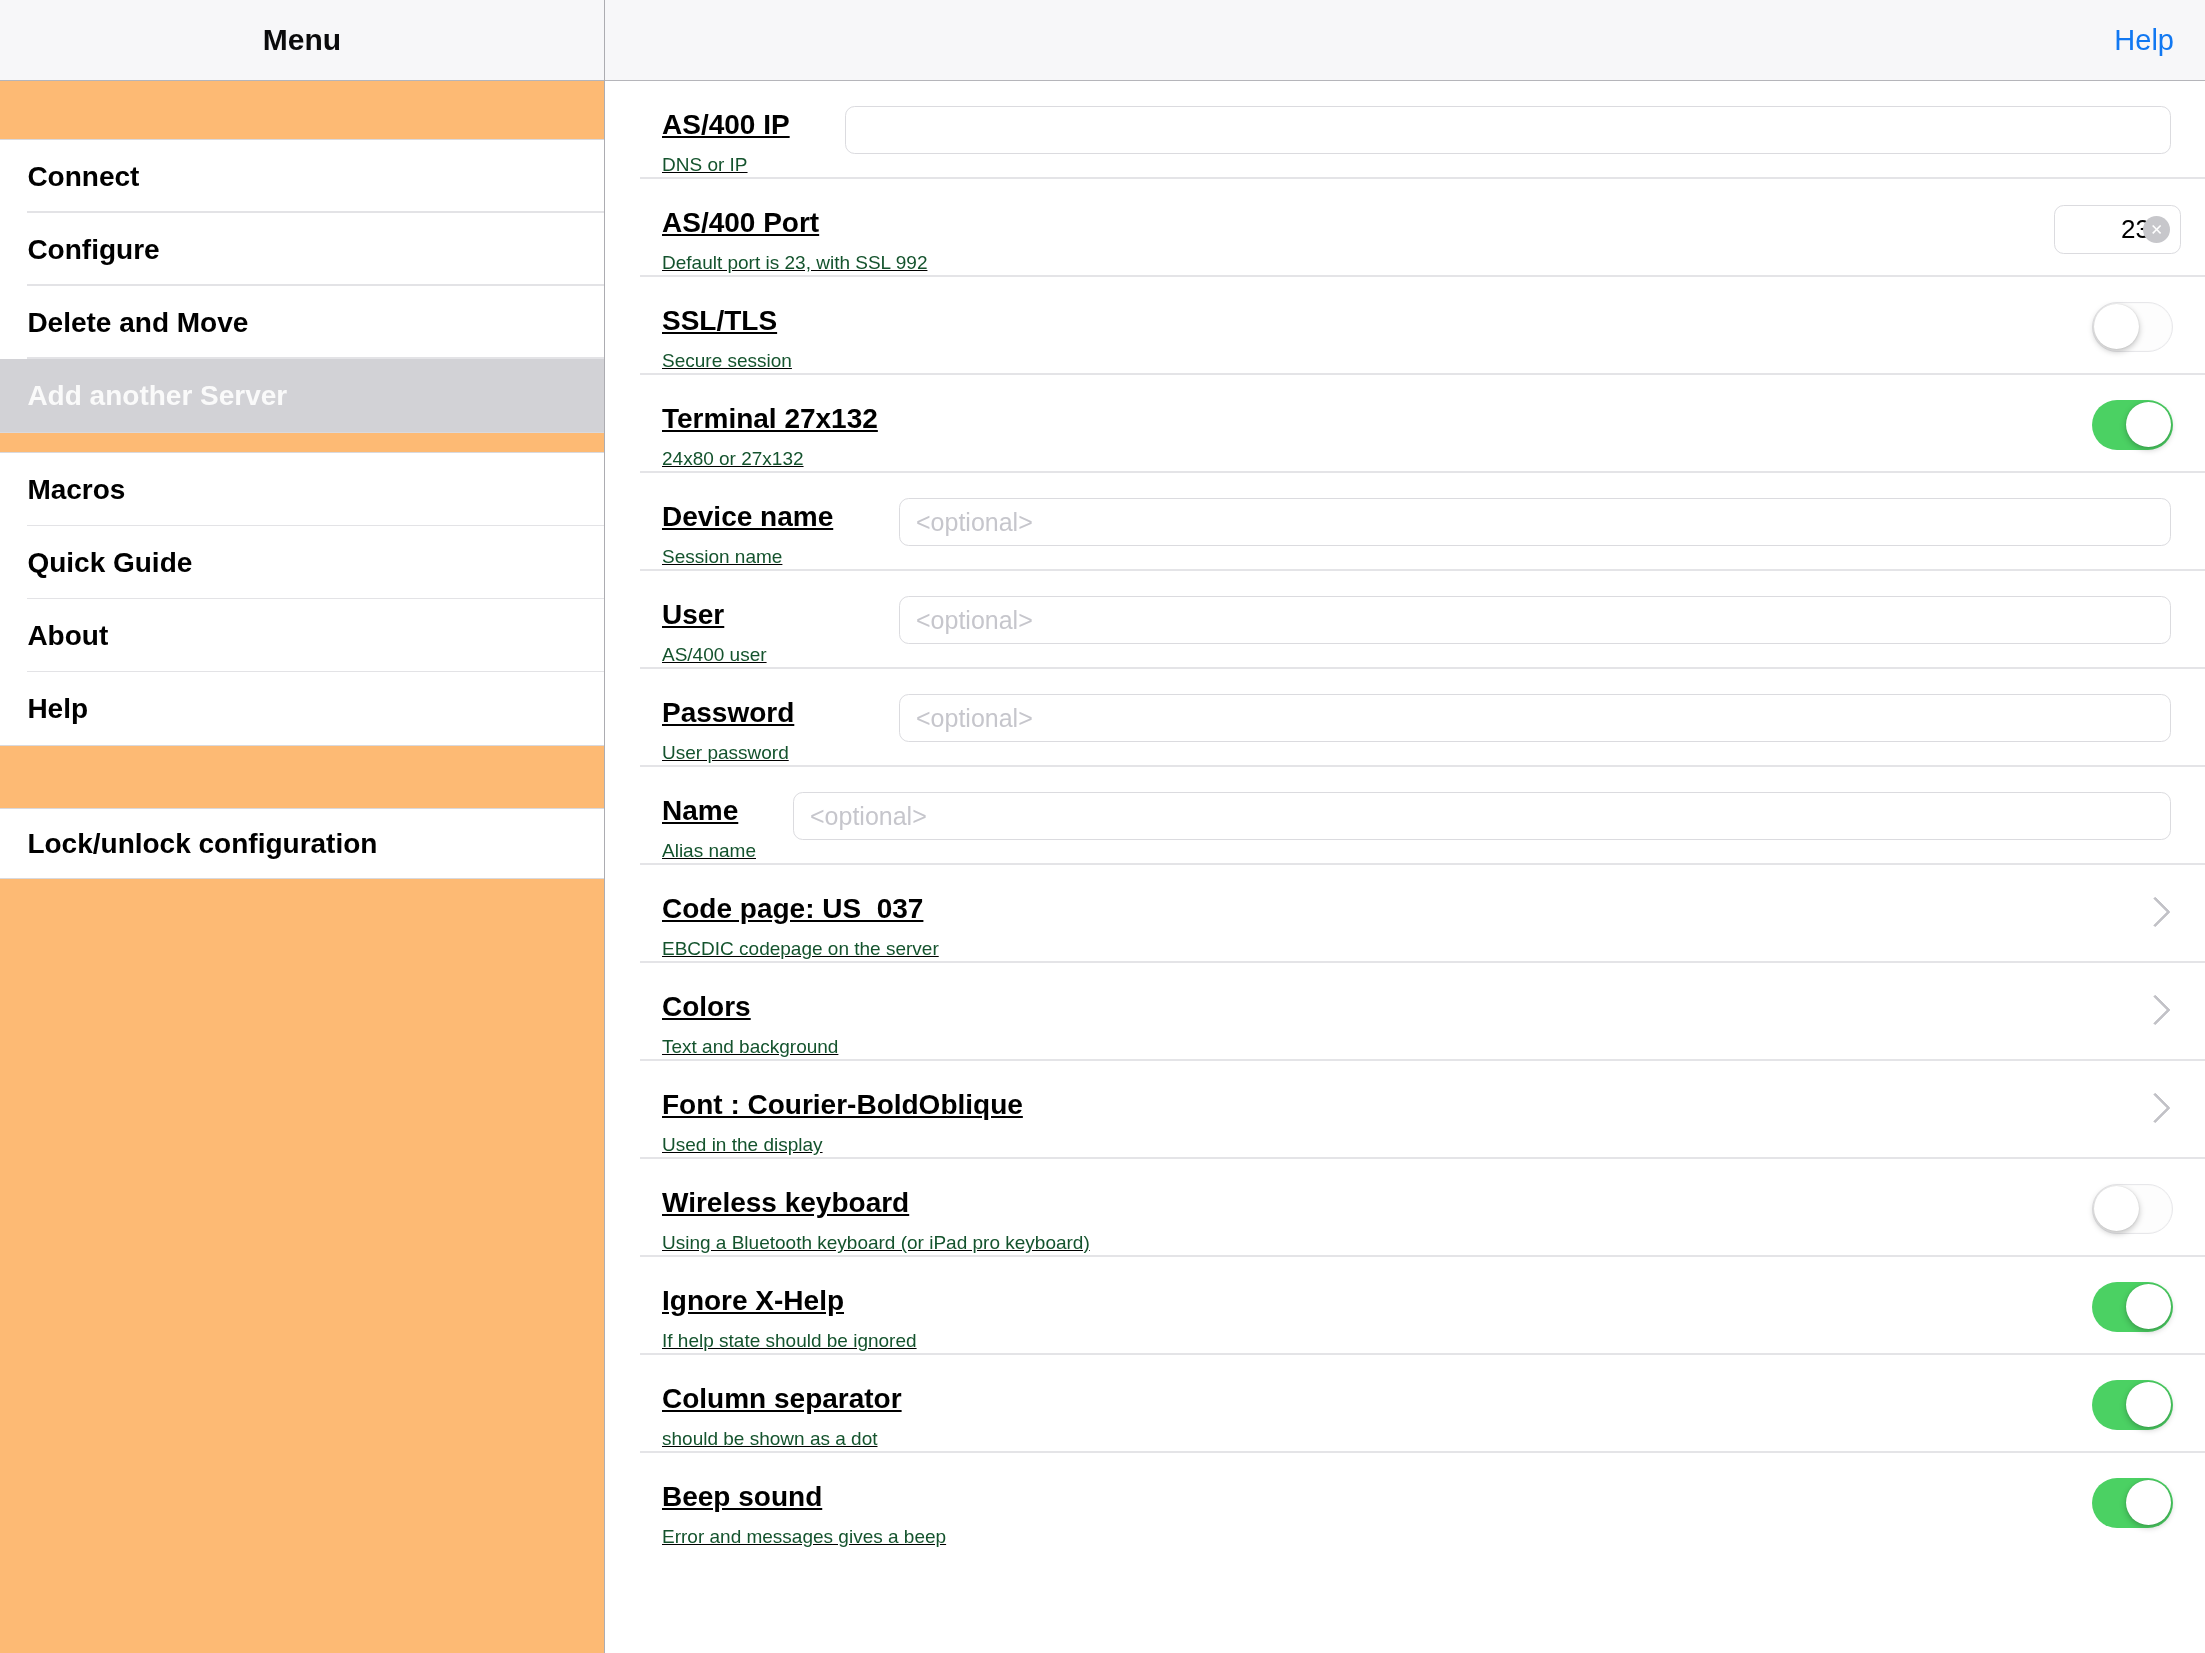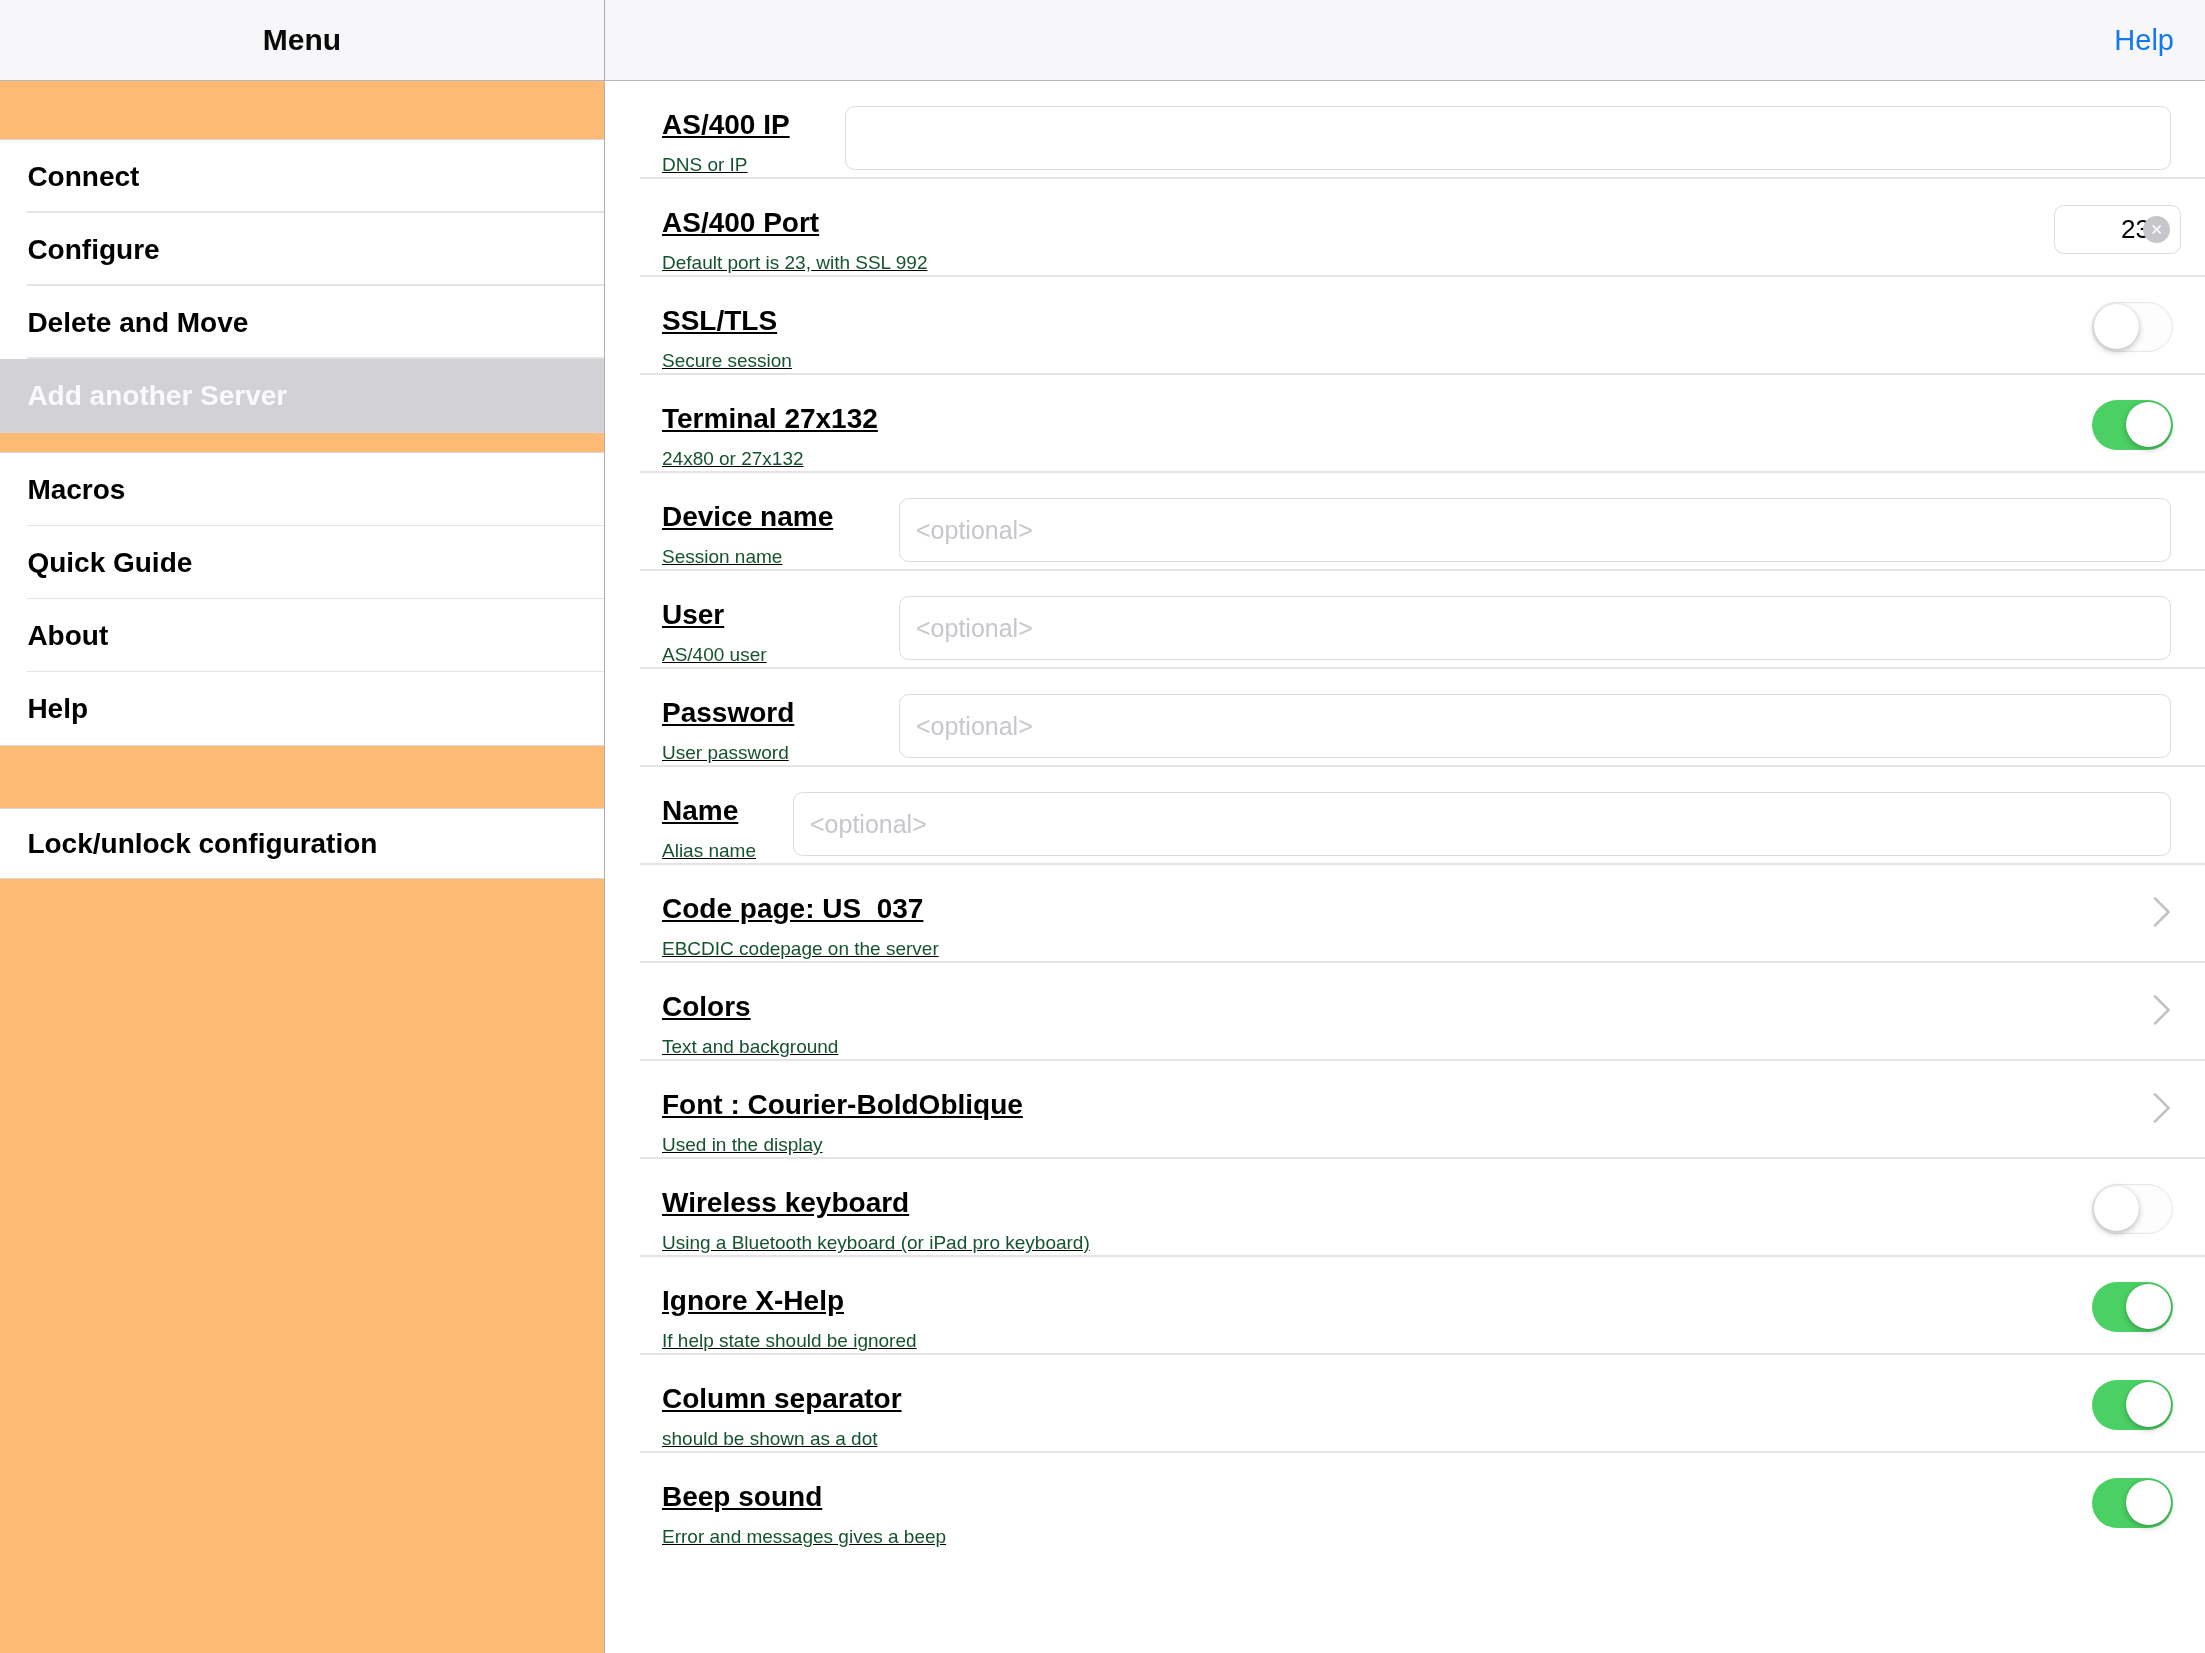--- a/index.html
+++ b/index.html
@@ -33,21 +33,21 @@
   .help-link{font-size:29px;color:#1178F2;}
   .content{flex:1 1 auto;overflow:hidden;position:relative;text-decoration:underline;}
 
   .srow{position:relative;height:98px;box-sizing:border-box;}
   .srow::after{content:"";position:absolute;left:35px;right:0;bottom:0;height:1.6px;background:#E4E4E7;}
   .srow:last-child::after{display:none;}
   .stitle{display:block;padding:26px 0 0 57px;font-size:28px;line-height:36px;font-weight:700;white-space:pre-wrap;}
   .ssub{display:block;margin-top:11.3px;padding-left:57px;font-size:19px;line-height:21px;font-weight:400;color:#14532d;}
 
   
-  .sinput{position:absolute;top:25px;height:64px;right:34px;box-sizing:border-box;
+  .sinput{position:absolute;top:25px;height:48px;right:34px;box-sizing:border-box;
     border:1.6px solid #DBDBDF;border-radius:9.7px;background:#FFFFFF;
     font-family:"Liberation Sans","DejaVu Sans",sans-serif;font-size:25px;color:#1d4ed8;
     padding:0 16px;outline:none;}
   .sinput::placeholder{color:#C6C6CC;}
   .in-ip{left:240px;}
   .in-mid{left:294px;}
   .in-name{left:188px;}
   .port-box{position:absolute;top:26px;right:24px;width:127px;height:49px;box-sizing:border-box;
     border:1.6px solid #DBDBDF;border-radius:9.7px;background:#fff;display:flex;align-items:center;justify-content:flex-end;}
   .port-value{border:none;width:57px;font-size:26px;color:#000;padding-left:14.5px;background:transparent;outline:none;

